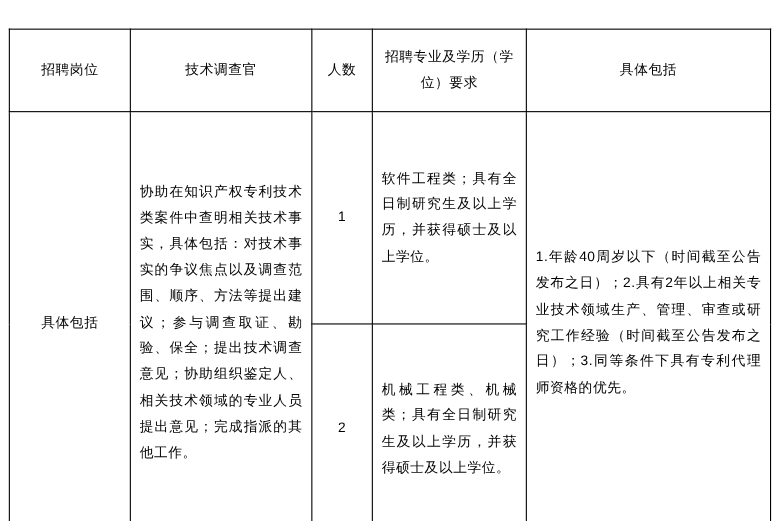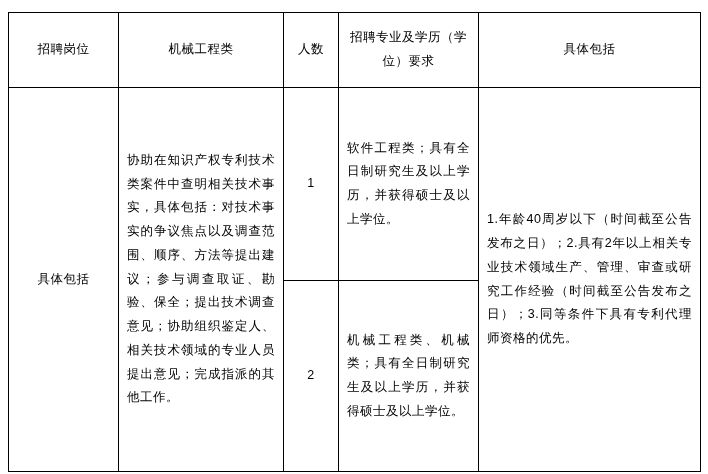--- a/index.html
+++ b/index.html
@@ -12,21 +12,21 @@
     height: 474px;
     font-family: "Liberation Sans", sans-serif;
     color: #000000;
     overflow: hidden;
   }
   .sheet {
     position: relative;
     width: 708px;
     height: 474px;
     box-sizing: border-box;
-    padding: 12px 8px 8px 8px;
+    padding: 26px 8px 8px 8px;
   }
   table.job-table {
     border-collapse: collapse;
     width: 692px;
     margin: 0 auto;
     table-layout: fixed;
   }
   table.job-table td {
     border: 1px solid #000000;
     vertical-align: middle;
@@ -81,21 +81,21 @@
     <colgroup>
       <col class="col-post">
       <col class="col-duty">
       <col class="col-num">
       <col class="col-major">
       <col class="col-other">
     </colgroup>
     <tbody>
       <tr>
         <td class="header-cell">招聘岗位</td>
-        <td class="header-cell">机械工程类</td>
+        <td class="header-cell">技术调查官</td>
         <td class="header-cell">人数</td>
         <td class="header-cell">招聘专业及学历（学位）要求</td>
         <td class="header-cell">具体包括</td>
       </tr>
       <tr class="row-1">
         <td class="post-cell" rowspan="2">具体包括</td>
         <td class="duty-cell cell-just" rowspan="2">协助在知识产权专利技术类案件中查明相关技术事实，具体包括：对技术事实的争议焦点以及调查范围、顺序、方法等提出建议；参与调查取证、勘验、保全；提出技术调查意见；协助组织鉴定人、相关技术领域的专业人员提出意见；完成指派的其他工作。</td>
         <td class="num-cell">1</td>
         <td class="major-cell cell-just">软件工程类；具有全日制研究生及以上学历，并获得硕士及以上学位。</td>
         <td class="other-cell cell-just" rowspan="2">1.年龄40周岁以下（时间截至公告发布之日）；2.具有2年以上相关专业技术领域生产、管理、审查或研究工作经验（时间截至公告发布之日）；3.同等条件下具有专利代理师资格的优先。</td>

